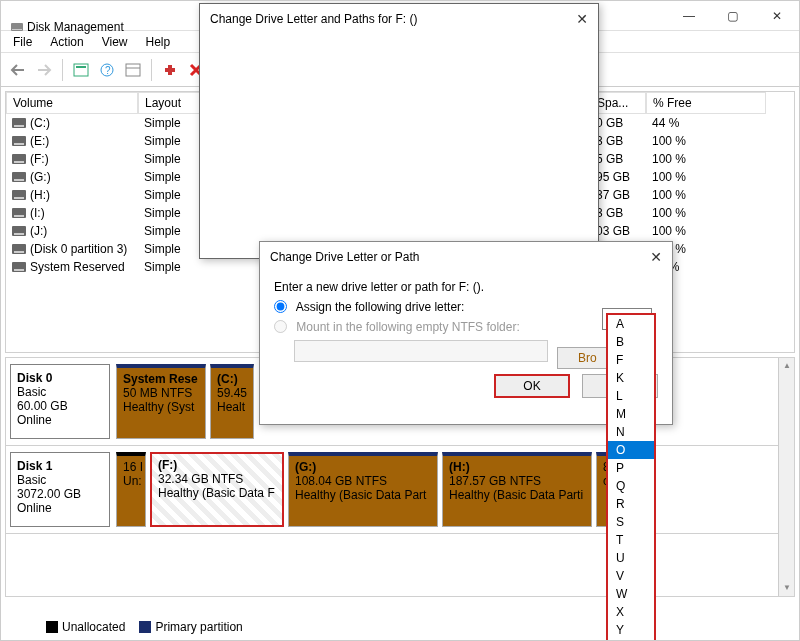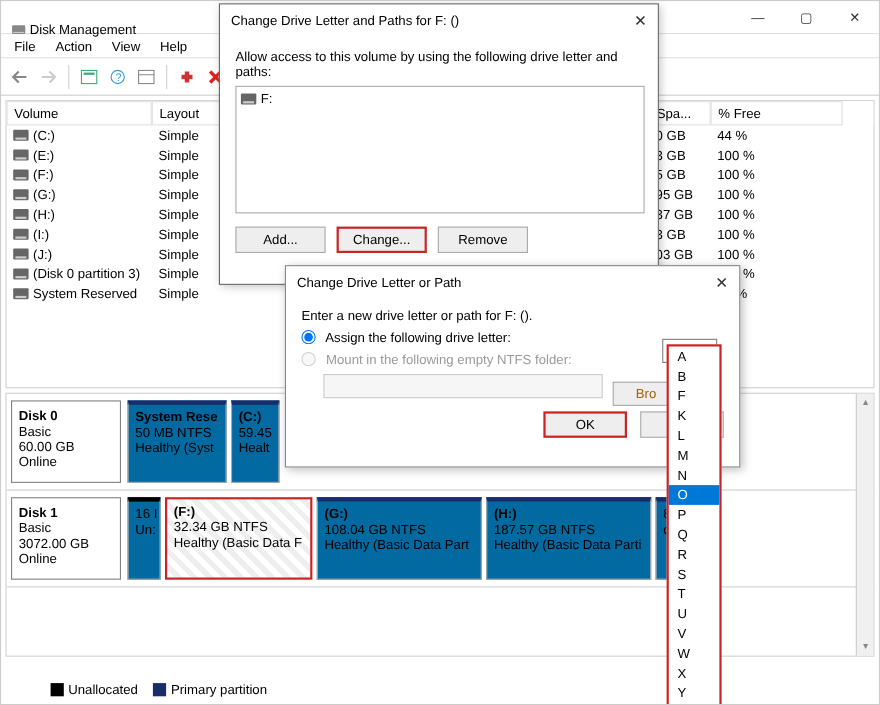--- a/index.html
+++ b/index.html
@@ -35,21 +35,21 @@
   .col-l { width: 62px; }
   .col-gap { width: 390px; }
   .col-s { width: 56px; }
   .col-f { width: 120px; }
 
   
   .disk-area { margin: 4px; border:1px solid #d0d0d0; height: 240px; position:relative; background:#fff;}
   .disk-row { display:flex; height:88px; border-bottom:1px solid #d0d0d0; }
   .disk-head { width:100px; border:1px solid #808080; margin:6px 4px; padding:6px; font-size:12px; background:#fff;}
   .disk-head .dname { font-weight:bold; }
-  .part-col { border-top:4px solid #1a2d6b; border-left:1px solid #aaa; border-right:1px solid #aaa; border-bottom:1px solid #aaa; margin:6px 2px; padding:4px 6px; font-size:12px; background:#0369a1; white-space:nowrap; overflow:hidden;}
+  .part-col { border-top:4px solid #1a2d6b; border-left:1px solid #aaa; border-right:1px solid #aaa; border-bottom:1px solid #aaa; margin:6px 2px; padding:4px 6px; font-size:12px; background:#a16207; white-space:nowrap; overflow:hidden;}
   .striped { background: repeating-linear-gradient(45deg,#fff,#fff 5px,#eee 5px,#eee 10px); border:2px solid #c22; }
   .part-col .pname { font-weight:bold; }
   .scroll-right { position:absolute; right:0; top:0; bottom:0; width:16px; background:#f0f0f0; border-left:1px solid #ccc;}
   .scroll-right .up, .scroll-right .dn { position:absolute; left:0; width:16px; height:16px; text-align:center; font-size:8px; line-height:16px; color:#888;}
   .scroll-right .up{top:0;} .scroll-right .dn{bottom:0;}
 
   
   .legend { position:absolute; bottom:6px; left:6px; font-size:12px; display:flex; gap:14px;margin-left:39px;}
   .swatch { display:inline-block; width:12px; height:12px; background:#000; margin-right:4px; vertical-align:-2px;}
   .swatch.pp { background:#1a2d6b; }
@@ -295,31 +295,20 @@
 
 <div class="legend">
   <span><span class="swatch"></span><span>Unallocated</span></span>
   <span><span class="swatch pp"></span><span>Primary partition</span></span>
 </div>
 
 <div class="dialog dlg1">
   <div class="dlg-title">
     <span>Change Drive Letter and Paths for F: ()</span>
     <span class="dlg-close">✕</span>
-  </div>
-  <div class="body">
-    <div>Allow access to this volume by using the following drive letter and paths:</div>
-    <div class="listbox">
-      <div><span class="drv-ico"></span><span>F:</span></div>
-    </div>
-    <div class="btns">
-      <button>Add...</button>
-      <button class="hot">Change...</button>
-      <button>Remove</button>
-    </div>
   </div>
 </div>
 
 <div class="dialog dlg2">
   <div class="dlg-title">
     <span>Change Drive Letter or Path</span>
     <span class="dlg-close">✕</span>
   </div>
   <div class="body">
     <div>Enter a new drive letter or path for F: ().</div>

